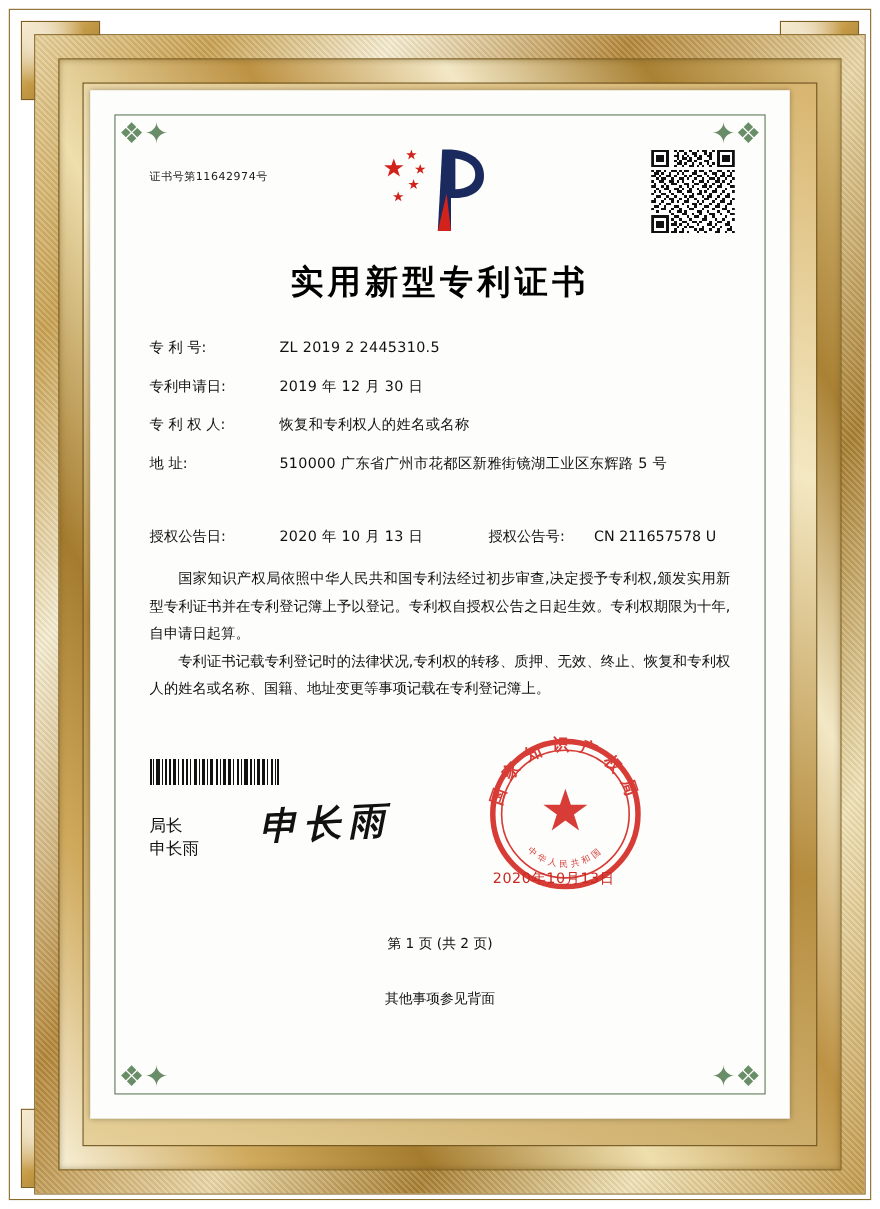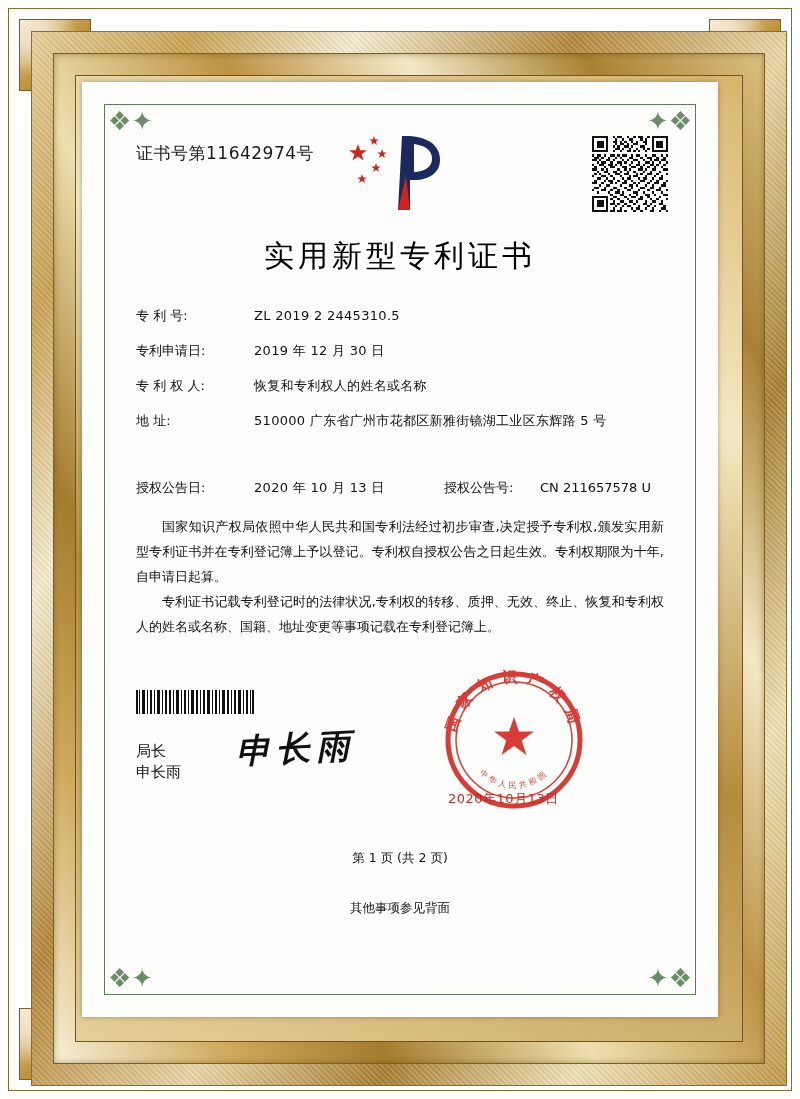--- a/index.html
+++ b/index.html
@@ -120,22 +120,22 @@
   }
 
   
   .top-row {
     position: relative;
     height: 96px;
   }
   .cert-no {
     position: absolute;
     left: 8px;
-    top: 12px;
-    font-size: 17px;
+    top: 24px;
+    font-size: 10px;
     letter-spacing: 0.5px;
     font-family: "DejaVu Sans", sans-serif;
     color: #1a1a1a;
   }
   .logo {
     position: absolute;
     left: 50%;
     transform: translateX(-50%);
     top: 0px;
     width: 120px;
@@ -146,21 +146,21 @@
     right: 4px;
     top: 6px;
     width: 76px;
     height: 76px;
   }
 
   
   .title {
     text-align: center;
     font-size: 30px;
-    font-weight: normal;
+    font-weight: bold;
     letter-spacing: 4px;
     font-family: "DejaVu Sans", sans-serif;
     margin-top: 10px;
     margin-bottom: 30px;
     color: #000;
   }
 
   
   .fields { margin: 0 8px; }
   .field-row {

